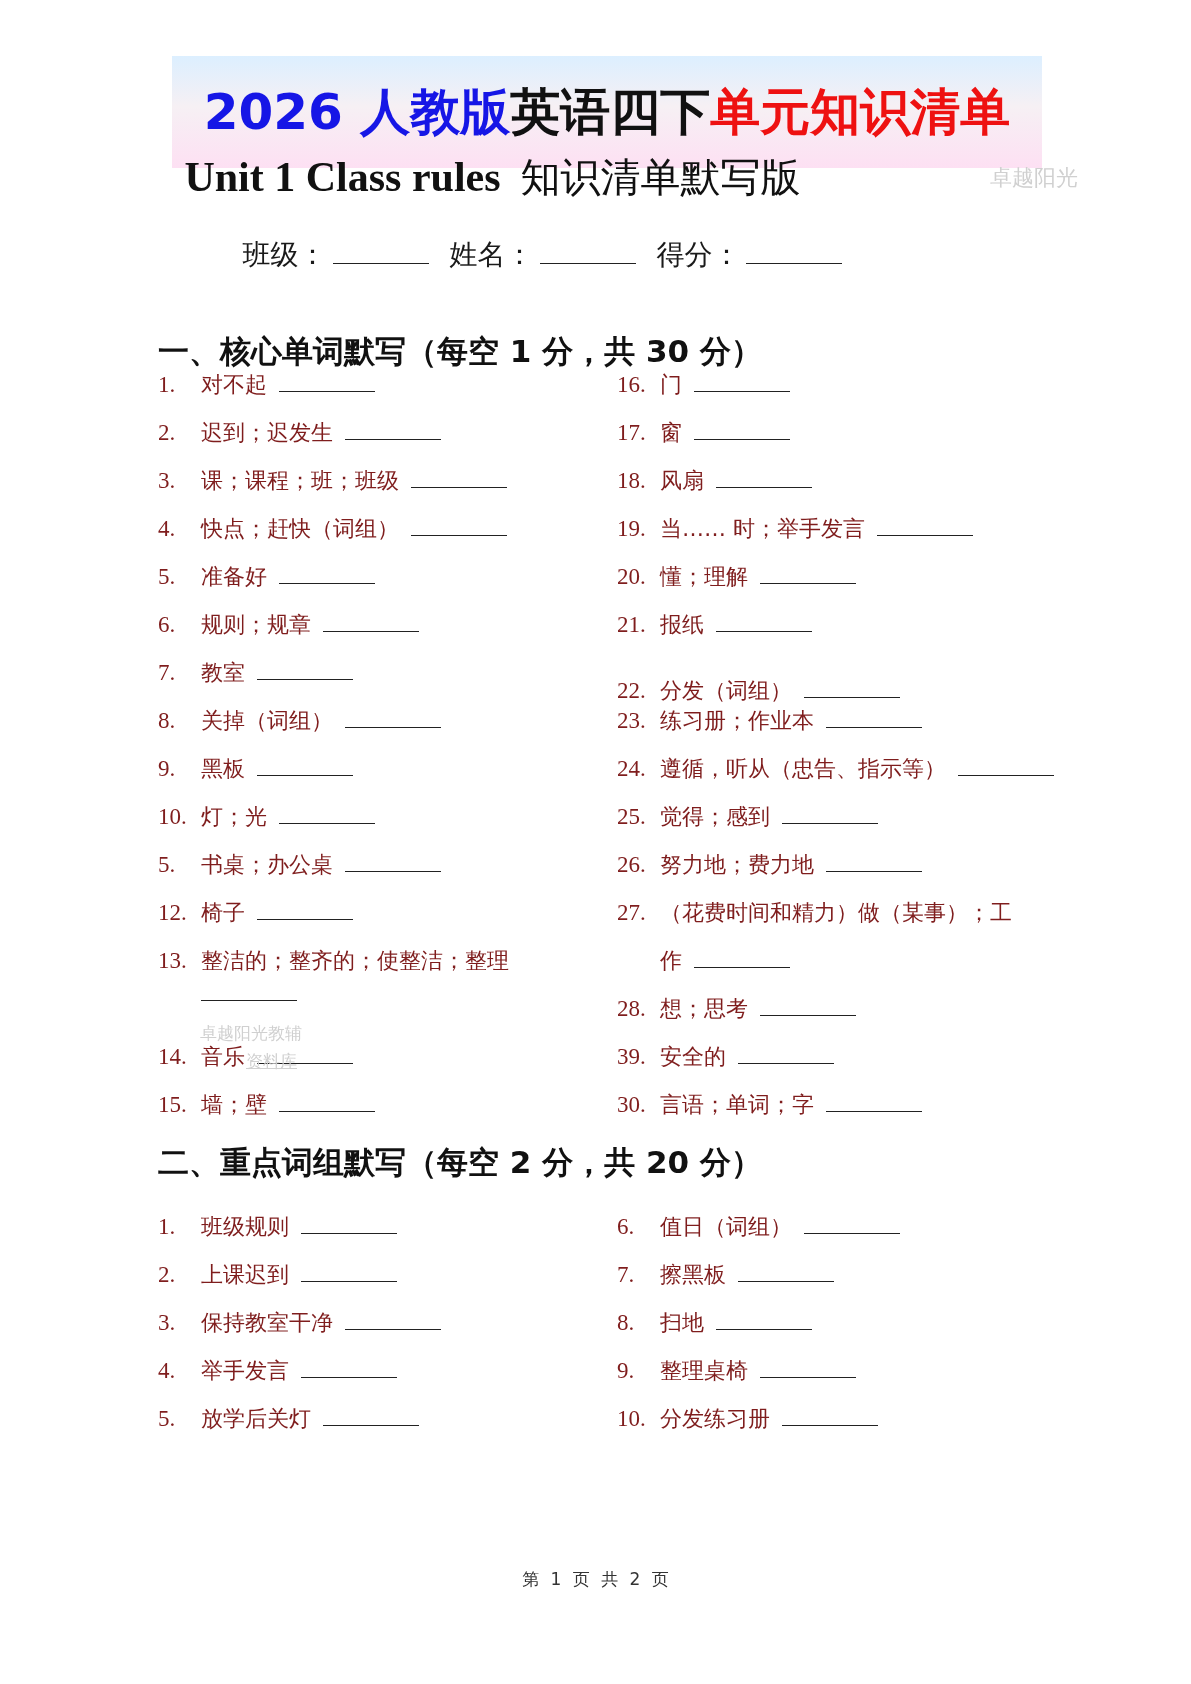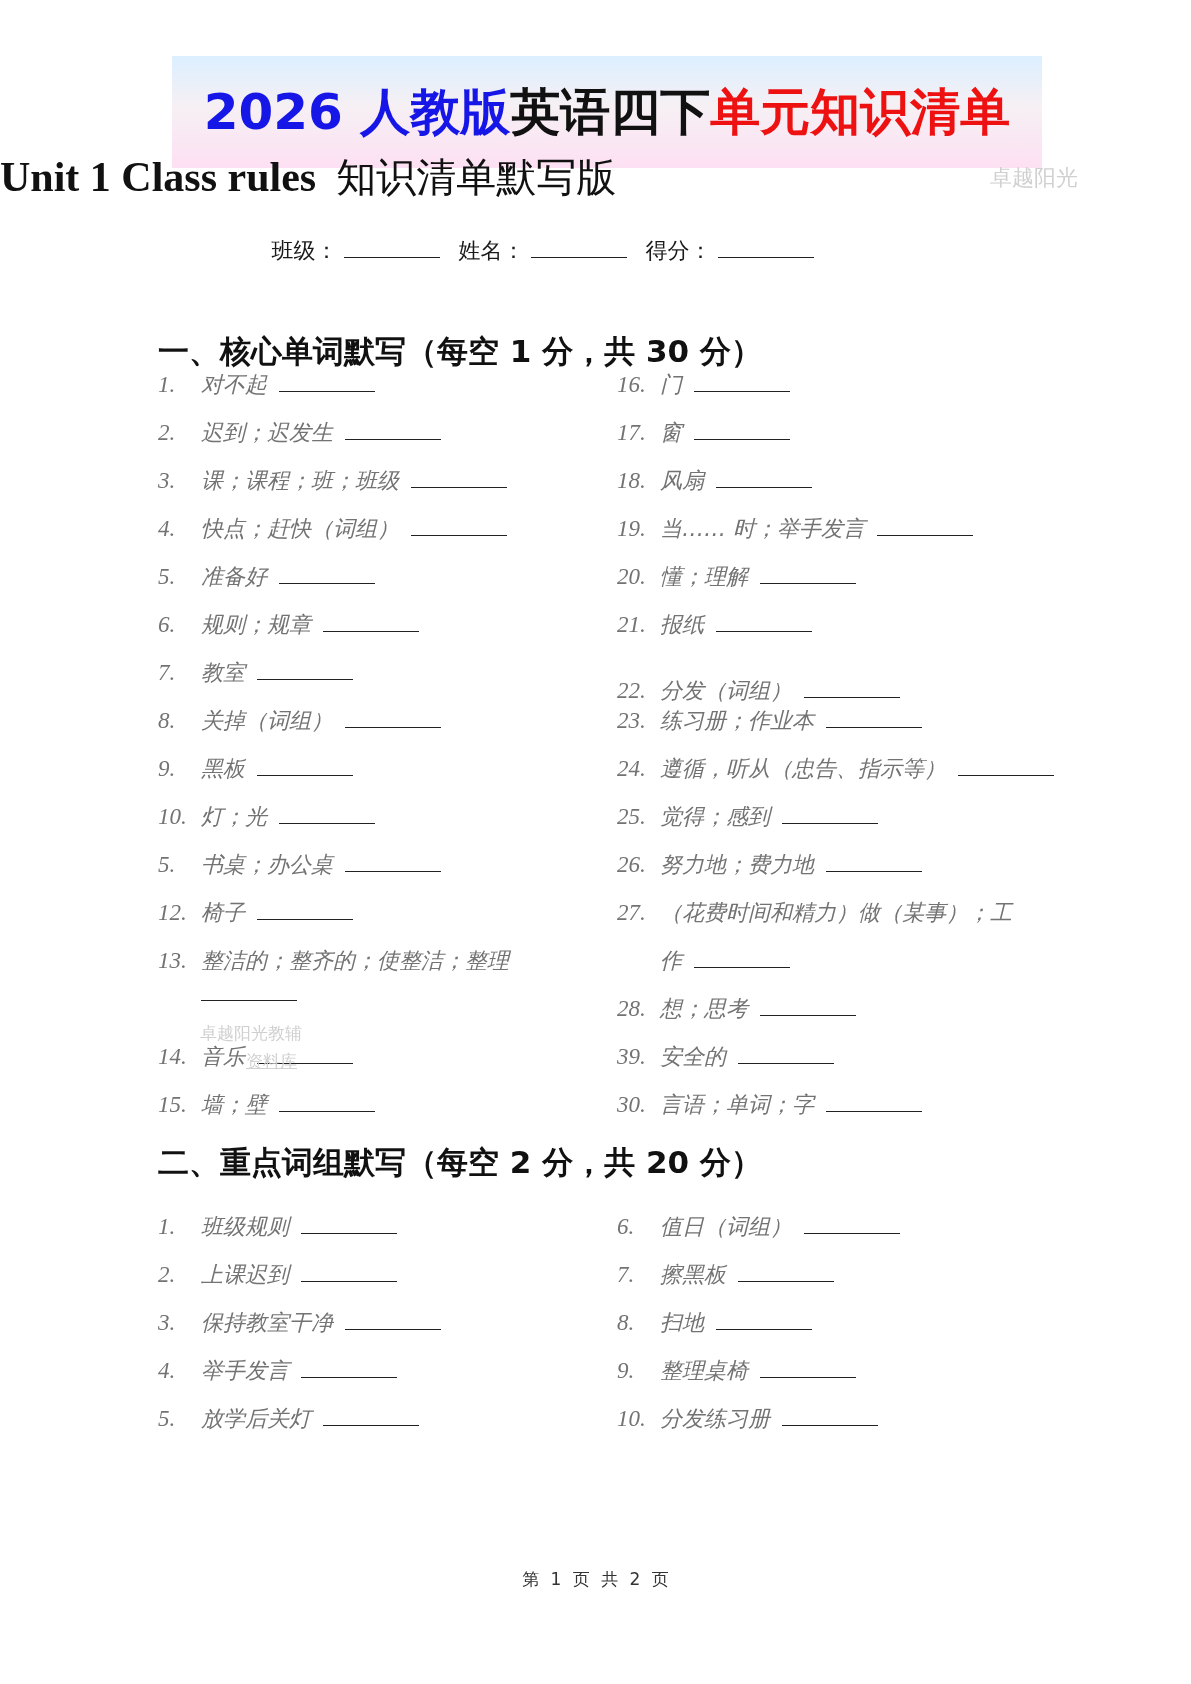--- a/index.html
+++ b/index.html
@@ -6,35 +6,35 @@
   body { width: 1191px; height: 1684px; position: relative; overflow: hidden;
          font-family: "DejaVu Serif", "Liberation Serif", serif; color: #1a1a1a; }
   .banner { position: absolute; left: 172px; top: 56px; width: 870px; height: 112px;
             background: linear-gradient(180deg, #dcefff 0%, #f6f0f4 45%, #fde0f3 100%);
             display: flex; align-items: center; justify-content: center; }
   .banner-title { font-family: "DejaVu Sans", "Liberation Sans", sans-serif; font-weight: bold;
                   font-size: 50px; letter-spacing: 0px; white-space: nowrap; }
   .b-blue { color: #1616e6; }
   .b-black { color: #111111; }
   .b-red { color: #ee1111; }
-  .subtitle { position: absolute; left: 0; top: 150px; width: 985px; text-align: left;
+  .subtitle { position: absolute; left: 0; top: 150px; width: 985px; text-align: center;
               font-family: "Liberation Serif", "DejaVu Serif", serif; font-weight: bold;
               font-size: 42px; color: #111; white-space: nowrap; }
   .subtitle .cn { font-family: "DejaVu Sans", sans-serif; font-weight: normal; font-size: 40px; margin-left: 20px; }
   .watermark { position: absolute; color: #d0d0d0; font-family: "DejaVu Serif", serif; white-space: nowrap; }
   .wm-top { left: 990px; top: 163px; font-size: 22px; }
   .wm-mid1 { left: 200px; top: 1022px; font-size: 17px; }
   .wm-mid2 { left: 246px; top: 1050px; font-size: 17px; text-decoration: underline; }
   .info-line { position: absolute; left: 0; top: 236px; width: 1085px; text-align: center;
-               font-size: 22px; font-family: "DejaVu Sans", sans-serif; white-space: nowrap; }
+               font-size: 28px; font-family: "DejaVu Sans", sans-serif; white-space: nowrap; }
   .info-line .lbl { margin-left: 12px; }
   .info-line .blank { display: inline-block; width: 96px; border-bottom: 1.5px solid #222; margin-left: 6px; height: 18px; vertical-align: baseline; }
   .section-title { position: absolute; left: 158px; font-size: 31px; font-weight: bold;
                    font-family: "DejaVu Sans", sans-serif; white-space: nowrap; color: #111; }
-  .item { position: absolute; font-size: 22px; white-space: nowrap; font-family: "DejaVu Sans", sans-serif; color: #737373; font-style: italic; }
+  .item { position: absolute; font-size: 22px; white-space: nowrap; font-family: "DejaVu Sans", sans-serif; color: #7f1d1d; }
   .num { display: inline-block; font-family: "Liberation Serif", "DejaVu Serif", serif; font-size: 23px; width: 43px; }
   .blank-line { display: inline-block; width: 96px; border-bottom: 1.5px solid #222; margin-left: 12px; height: 20px; vertical-align: baseline; }
   .footer { position: absolute; left: 0; top: 1568px; width: 1191px; text-align: center;
             font-size: 17px; color: #333; font-family: "DejaVu Sans", sans-serif; word-spacing: 6px; }
 </style>
 </head>
 <body>
 
 <div class="banner">
   <div class="banner-title">

